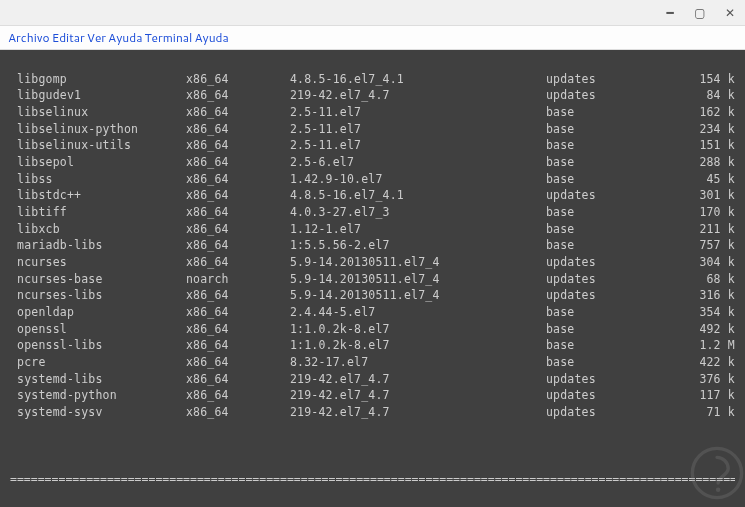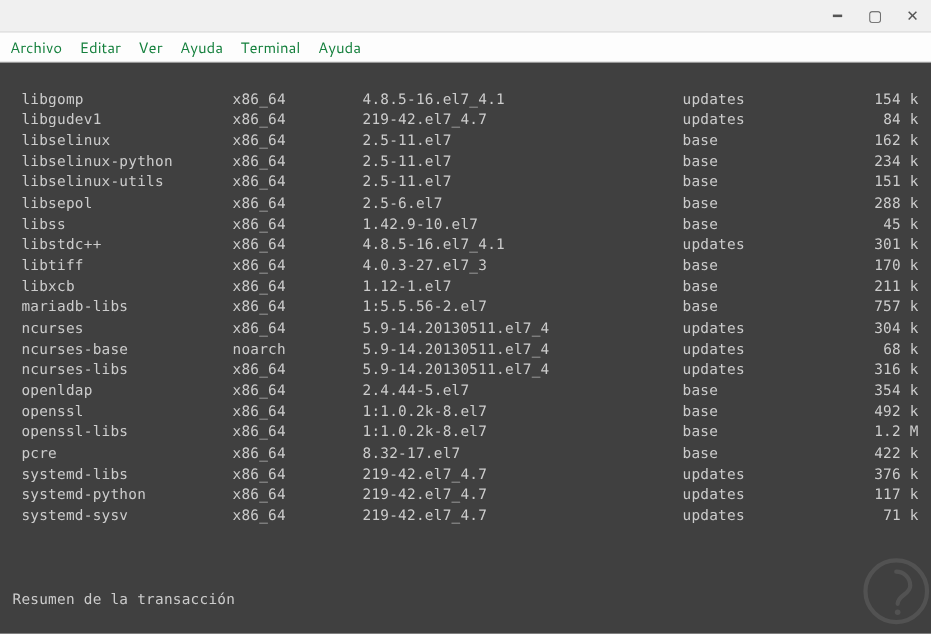--- a/index.html
+++ b/index.html
@@ -38,26 +38,26 @@
     display: inline-flex;
     align-items: center;
     justify-content: center;
     width: 18px;
     height: 18px;
     color: #555;
     font-size: 12px;
   }
   .menubar {
     background: #fdfdfd;
-    color: #15803d;
+    color: #1d4ed8;
     height: 24px;
     display: flex;
     align-items: center;
     padding-left: 8px;
-    gap: 14px;
+    gap: 2px;
     font-family: "Cantarell", "DejaVu Sans", sans-serif;
     font-size: 12px;
     border-bottom: 1px solid #ddd;
   }
   .terminal {
     background: #404040;
     color: #ccc;
     flex: 1;
     padding: 4px 10px 0 10px;
     line-height: 1.45;
@@ -103,21 +103,20 @@
   <span>Editar</span>
   <span>Ver</span>
   <span>Ayuda</span>
   <span>Terminal</span>
   <span>Ayuda</span>
 </div>
 
 <div class="terminal">
 <div id="pkg-rows"><div class="row"><span class="c-name"> libgomp</span><span class="c-arch">x86_64</span><span class="c-ver">4.8.5-16.el7_4.1</span><span class="c-repo">updates</span><span class="c-size">154 k</span></div><div class="row"><span class="c-name"> libgudev1</span><span class="c-arch">x86_64</span><span class="c-ver">219-42.el7_4.7</span><span class="c-repo">updates</span><span class="c-size">84 k</span></div><div class="row"><span class="c-name"> libselinux</span><span class="c-arch">x86_64</span><span class="c-ver">2.5-11.el7</span><span class="c-repo">base</span><span class="c-size">162 k</span></div><div class="row"><span class="c-name"> libselinux-python</span><span class="c-arch">x86_64</span><span class="c-ver">2.5-11.el7</span><span class="c-repo">base</span><span class="c-size">234 k</span></div><div class="row"><span class="c-name"> libselinux-utils</span><span class="c-arch">x86_64</span><span class="c-ver">2.5-11.el7</span><span class="c-repo">base</span><span class="c-size">151 k</span></div><div class="row"><span class="c-name"> libsepol</span><span class="c-arch">x86_64</span><span class="c-ver">2.5-6.el7</span><span class="c-repo">base</span><span class="c-size">288 k</span></div><div class="row"><span class="c-name"> libss</span><span class="c-arch">x86_64</span><span class="c-ver">1.42.9-10.el7</span><span class="c-repo">base</span><span class="c-size">45 k</span></div><div class="row"><span class="c-name"> libstdc++</span><span class="c-arch">x86_64</span><span class="c-ver">4.8.5-16.el7_4.1</span><span class="c-repo">updates</span><span class="c-size">301 k</span></div><div class="row"><span class="c-name"> libtiff</span><span class="c-arch">x86_64</span><span class="c-ver">4.0.3-27.el7_3</span><span class="c-repo">base</span><span class="c-size">170 k</span></div><div class="row"><span class="c-name"> libxcb</span><span class="c-arch">x86_64</span><span class="c-ver">1.12-1.el7</span><span class="c-repo">base</span><span class="c-size">211 k</span></div><div class="row"><span class="c-name"> mariadb-libs</span><span class="c-arch">x86_64</span><span class="c-ver">1:5.5.56-2.el7</span><span class="c-repo">base</span><span class="c-size">757 k</span></div><div class="row"><span class="c-name"> ncurses</span><span class="c-arch">x86_64</span><span class="c-ver">5.9-14.20130511.el7_4</span><span class="c-repo">updates</span><span class="c-size">304 k</span></div><div class="row"><span class="c-name"> ncurses-base</span><span class="c-arch">noarch</span><span class="c-ver">5.9-14.20130511.el7_4</span><span class="c-repo">updates</span><span class="c-size">68 k</span></div><div class="row"><span class="c-name"> ncurses-libs</span><span class="c-arch">x86_64</span><span class="c-ver">5.9-14.20130511.el7_4</span><span class="c-repo">updates</span><span class="c-size">316 k</span></div><div class="row"><span class="c-name"> openldap</span><span class="c-arch">x86_64</span><span class="c-ver">2.4.44-5.el7</span><span class="c-repo">base</span><span class="c-size">354 k</span></div><div class="row"><span class="c-name"> openssl</span><span class="c-arch">x86_64</span><span class="c-ver">1:1.0.2k-8.el7</span><span class="c-repo">base</span><span class="c-size">492 k</span></div><div class="row"><span class="c-name"> openssl-libs</span><span class="c-arch">x86_64</span><span class="c-ver">1:1.0.2k-8.el7</span><span class="c-repo">base</span><span class="c-size">1.2 M</span></div><div class="row"><span class="c-name"> pcre</span><span class="c-arch">x86_64</span><span class="c-ver">8.32-17.el7</span><span class="c-repo">base</span><span class="c-size">422 k</span></div><div class="row"><span class="c-name"> systemd-libs</span><span class="c-arch">x86_64</span><span class="c-ver">219-42.el7_4.7</span><span class="c-repo">updates</span><span class="c-size">376 k</span></div><div class="row"><span class="c-name"> systemd-python</span><span class="c-arch">x86_64</span><span class="c-ver">219-42.el7_4.7</span><span class="c-repo">updates</span><span class="c-size">117 k</span></div><div class="row"><span class="c-name"> systemd-sysv</span><span class="c-arch">x86_64</span><span class="c-ver">219-42.el7_4.7</span><span class="c-repo">updates</span><span class="c-size">71 k</span></div></div>
 <div> </div>
-<div>Resumen de la transacción</div>
 <div class="hr">================================================================================================================</div>
 
 
 
 
 
 
 </div>
 
 <svg class="watermark" viewBox="0 0 100 100">

